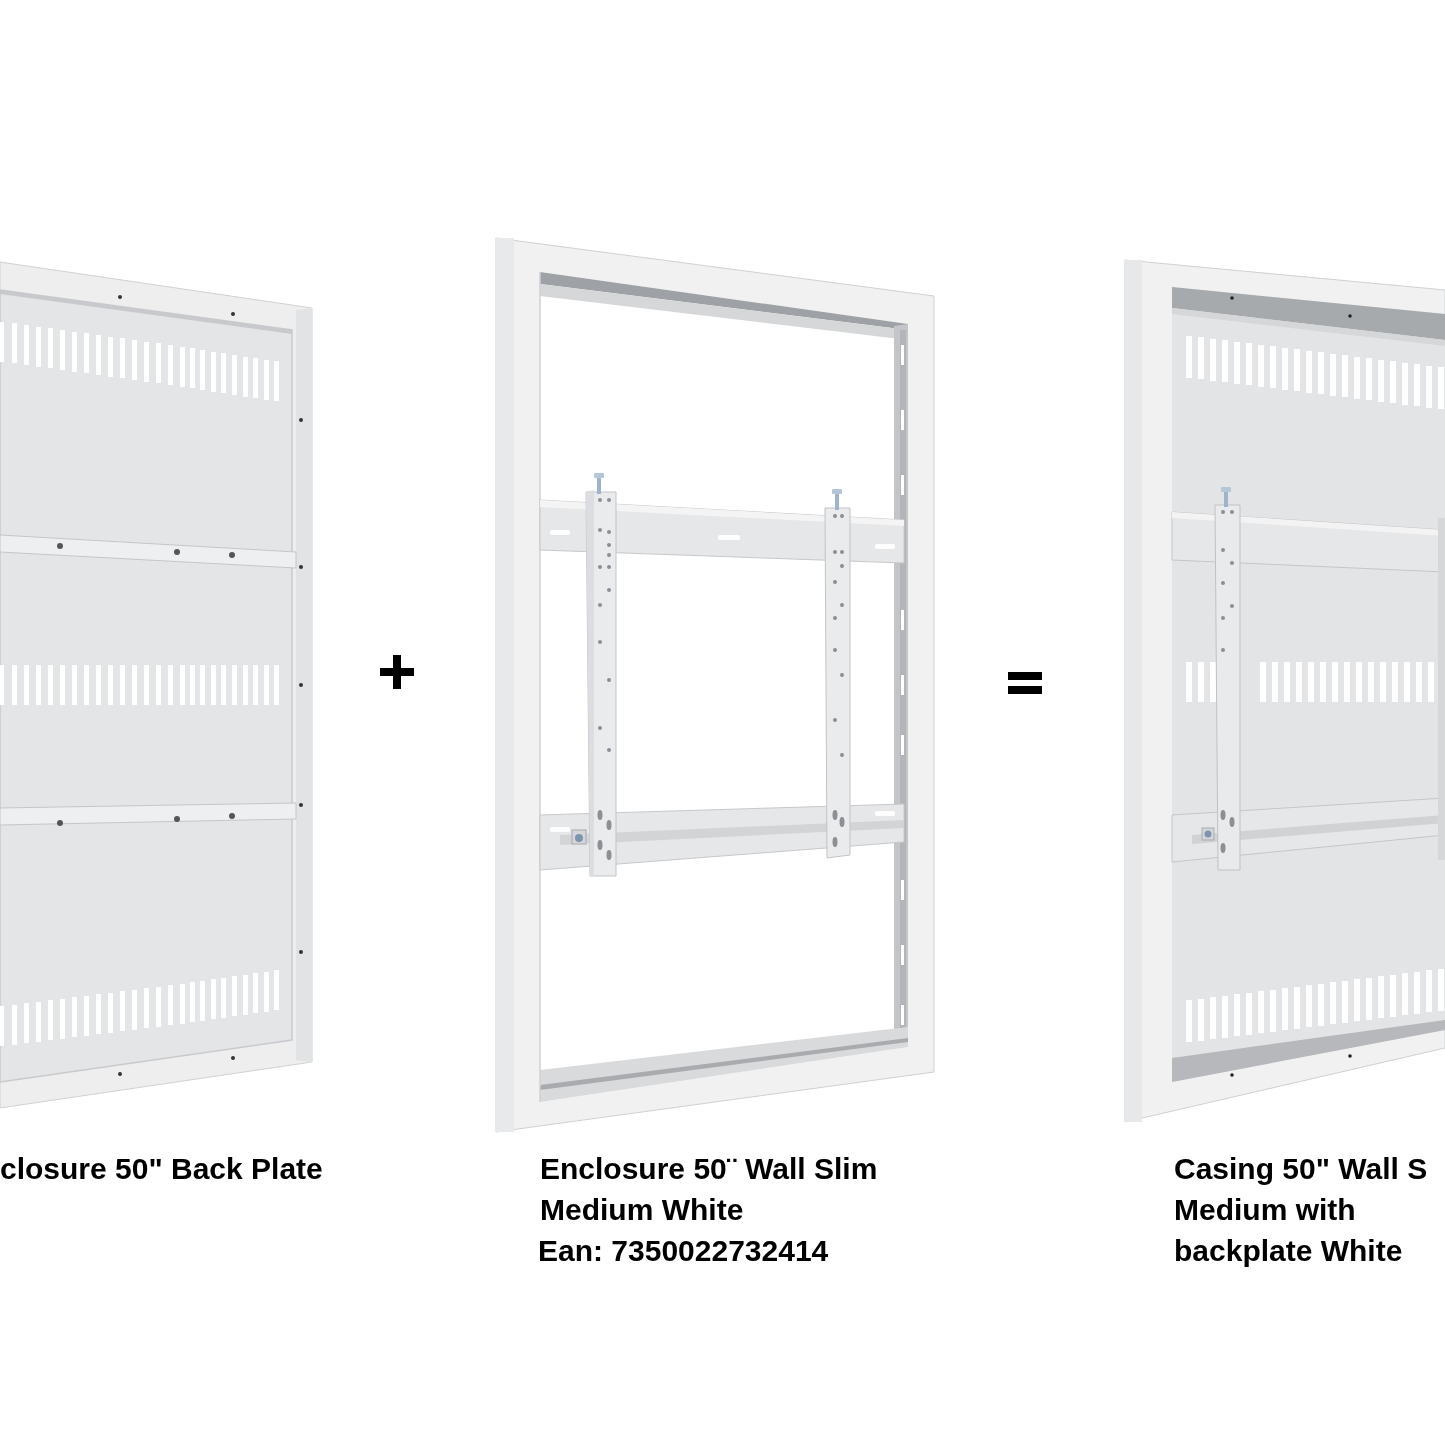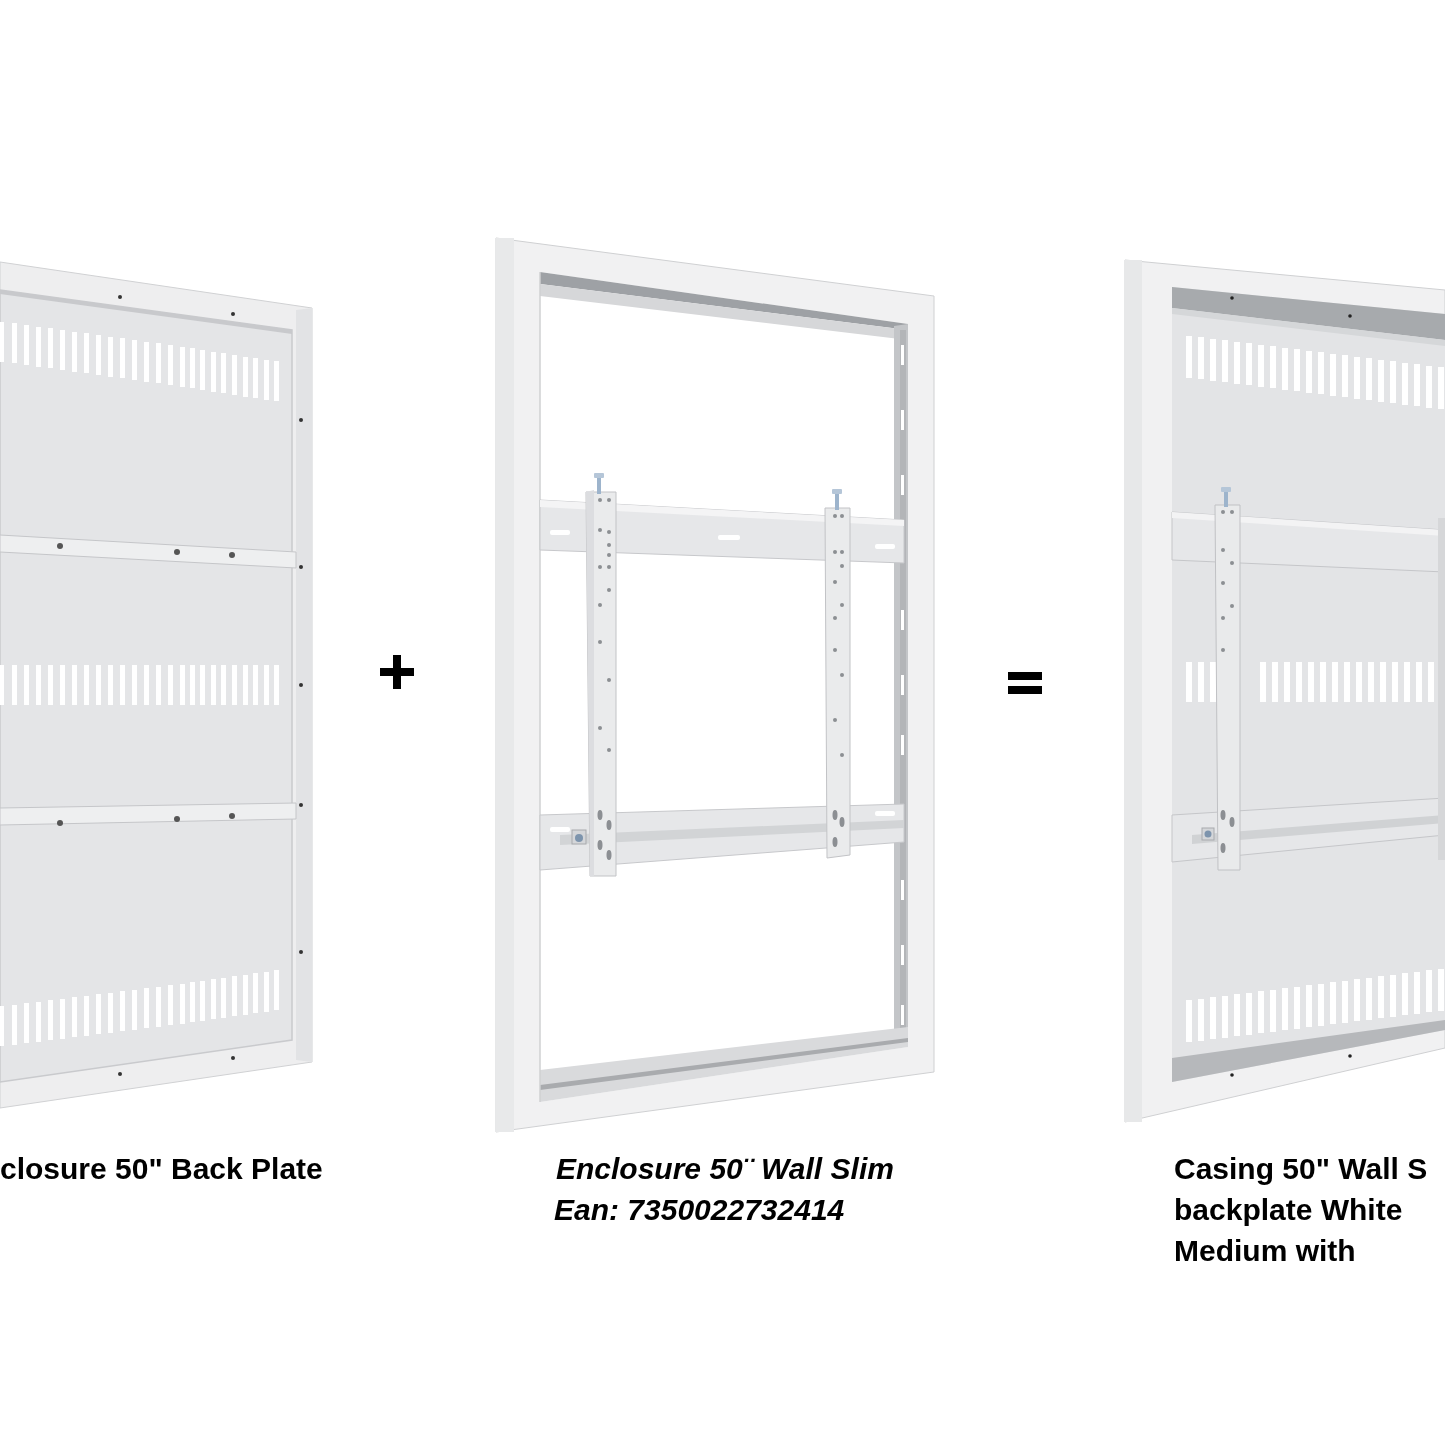--- a/index.html
+++ b/index.html
@@ -360,22 +360,23 @@
     <circle cx="88" cy="584" r="3.5" fill="#7d94ad"></circle>
 
     <polygon points="318,268 325,268 325,610 318,610" fill="#d6d7d9"></polygon>
   </svg>
 </div>
 
 <div class="caption" style="left:0px;top:1148px;">
   <div>closure 50" Back Plate</div>
 </div>
 
-<div class="caption" style="left:556px;top:1148px;font-style:italic;">
+<div class="caption" style="left:540px;top:1148px;">
   <div>Enclosure 50¨ Wall Slim</div>
+  <div>Medium White</div>
   <div style="margin-left:-2px;">Ean: 7350022732414</div>
 </div>
 
 <div class="caption" style="left:1174px;top:1148px;">
   <div>Casing 50" Wall S</div>
+  <div>Medium with</div>
   <div>backplate White</div>
-  <div>Medium with</div>
 </div>
 
 </body></html>

